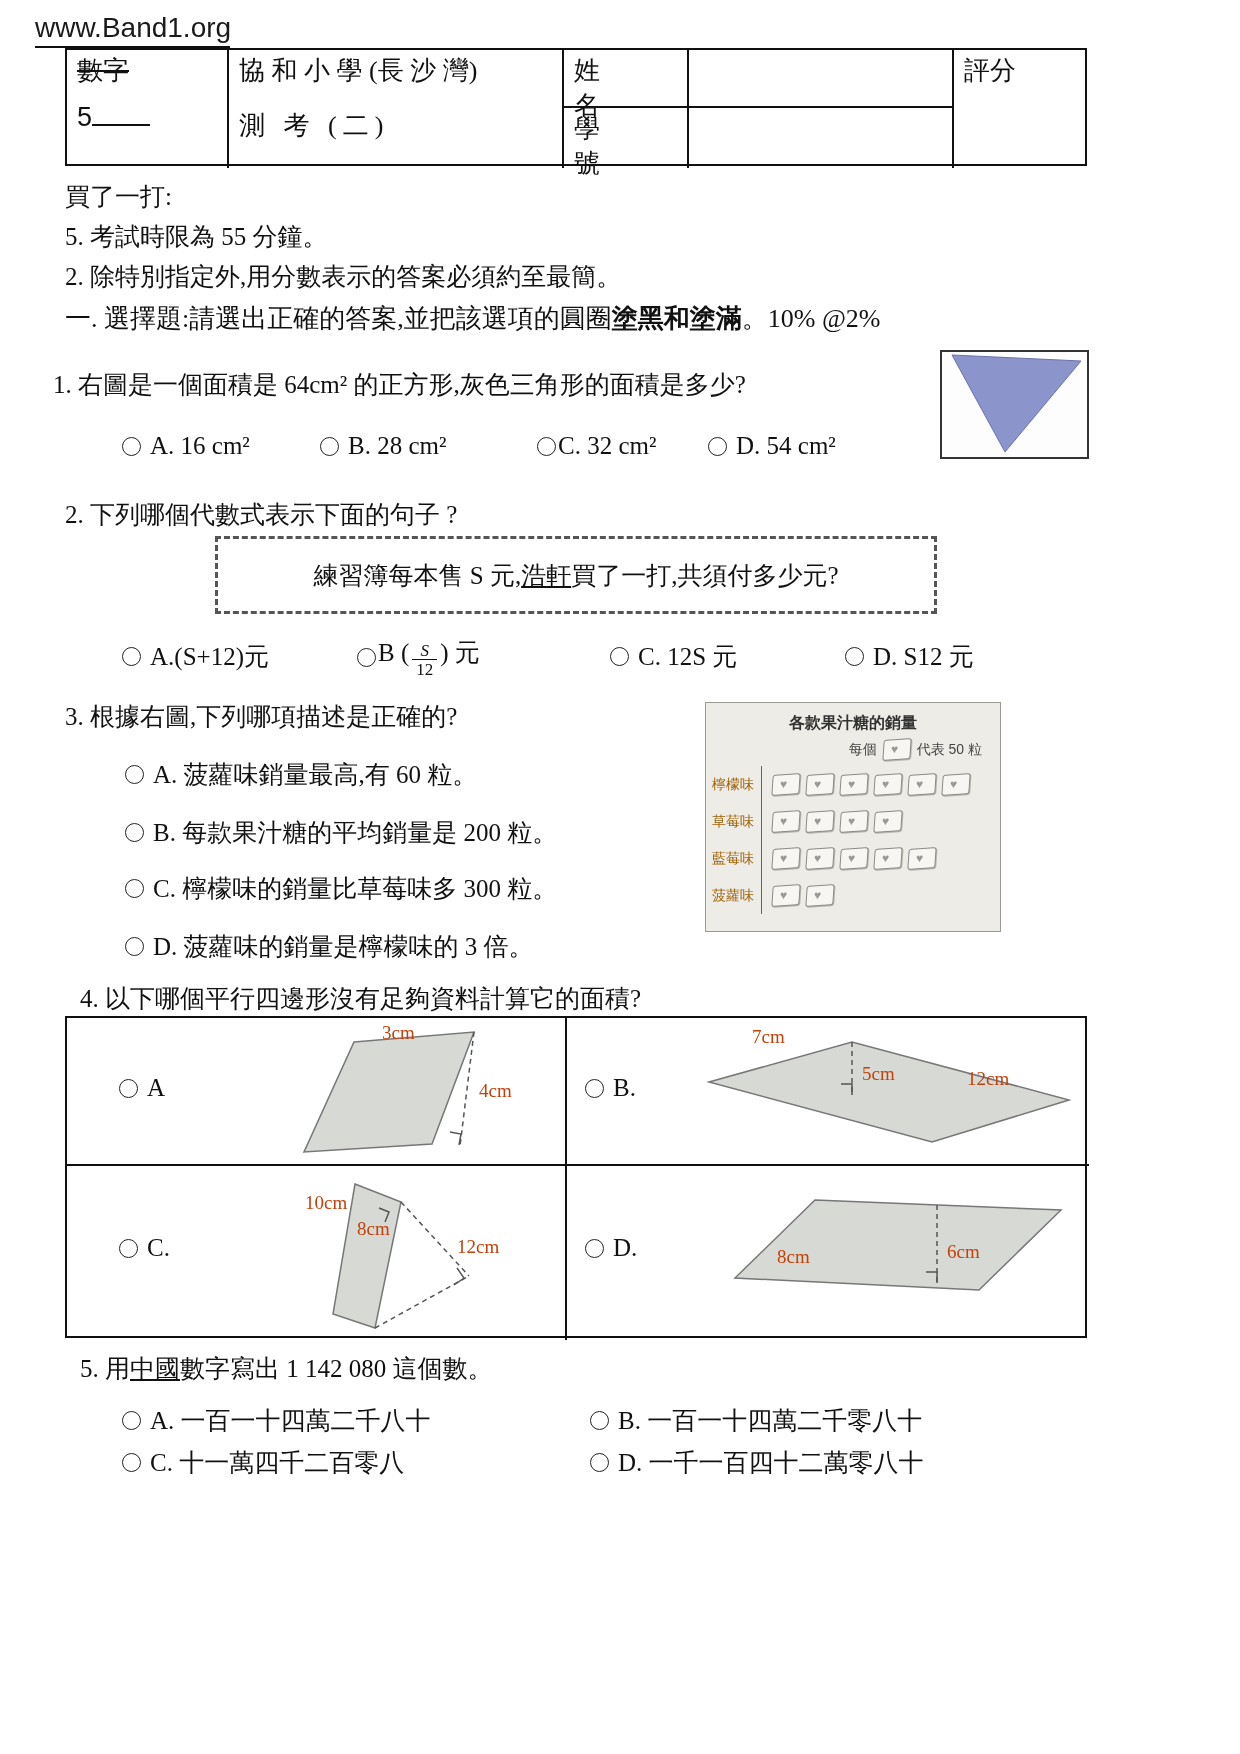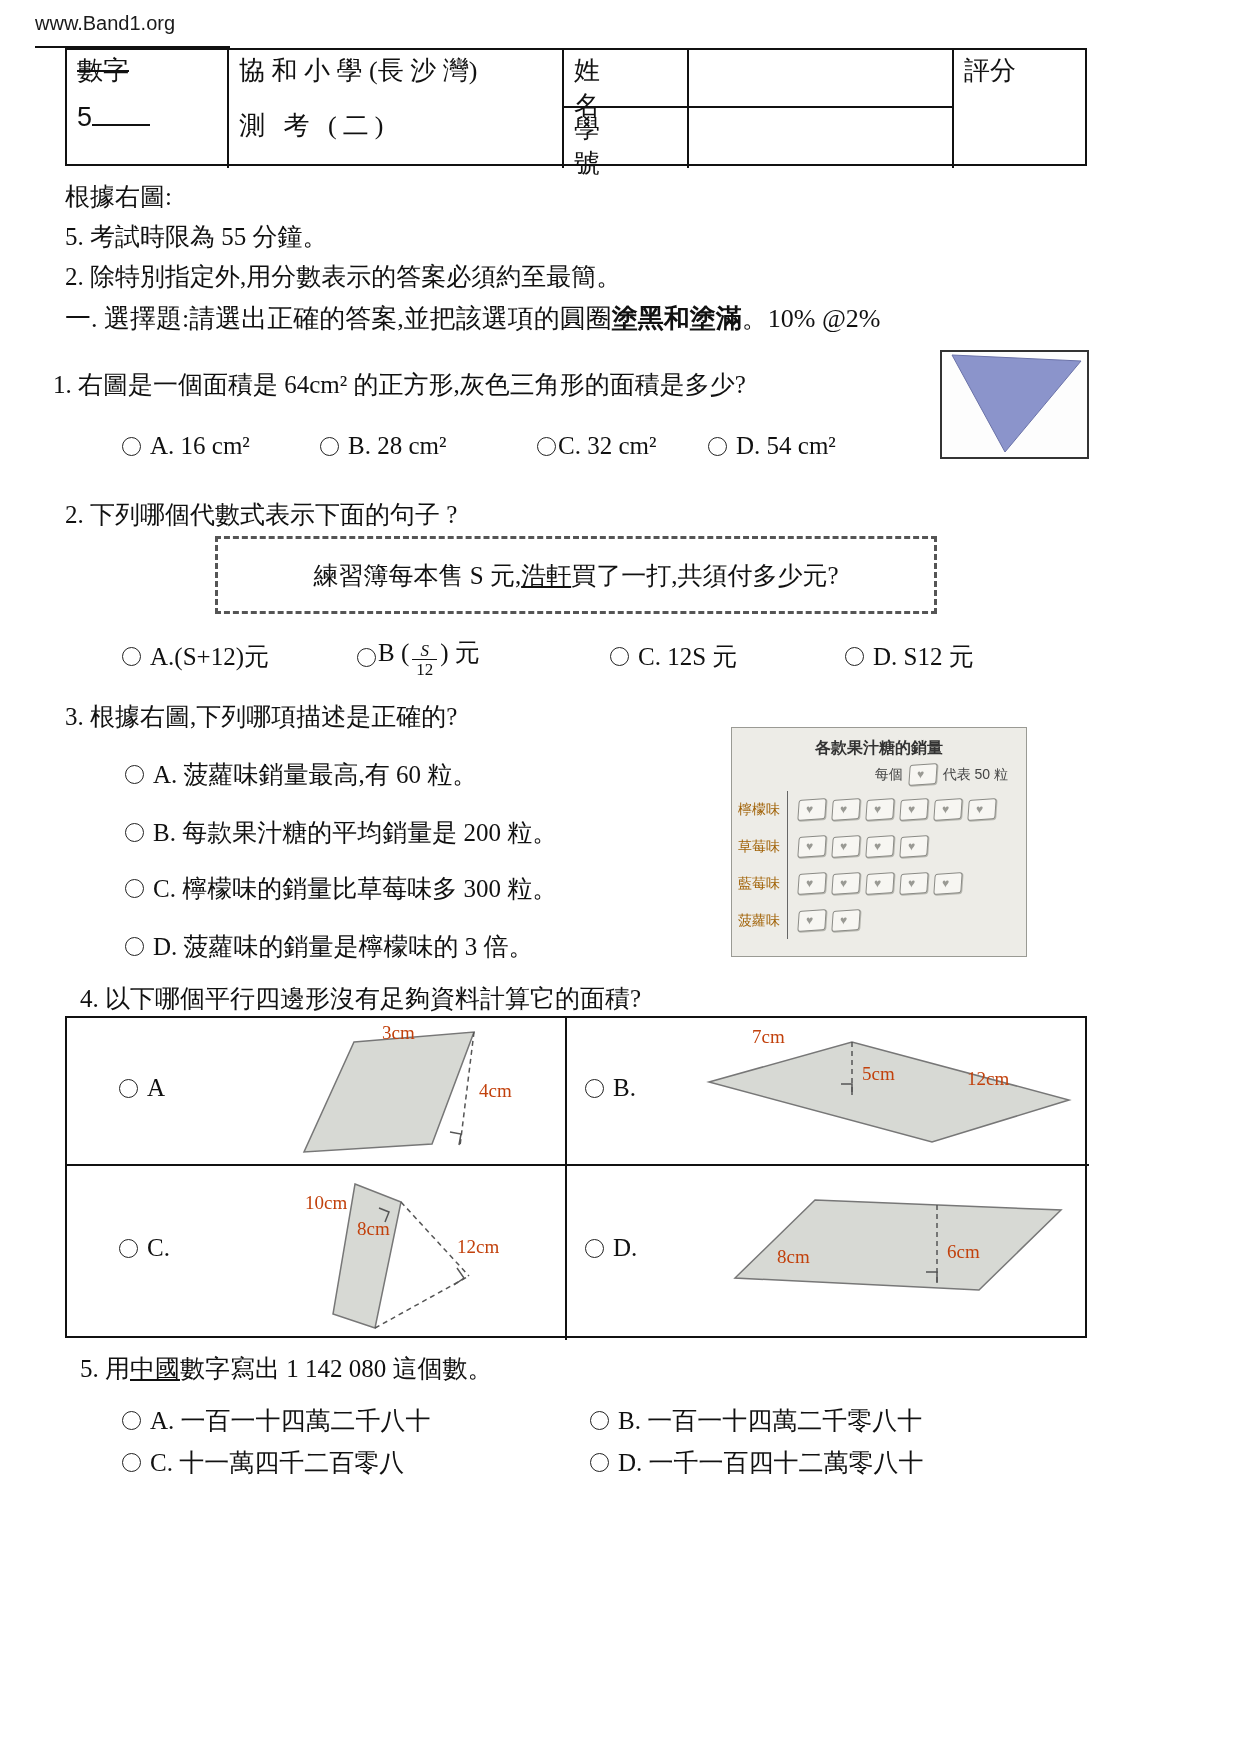--- a/index.html
+++ b/index.html
@@ -7,21 +7,21 @@
   .page{position:relative;width:1240px;height:1754px;background:#ffffff;margin:0 auto;
         font-family:"Liberation Serif","DejaVu Serif",serif;color:#111;overflow:hidden;}
   .abs{position:absolute;}
   .t{font-size:25px;color:#111;}
   .sans{font-family:"Liberation Sans","DejaVu Sans",sans-serif;}
   .bold{font-weight:bold;}
   .ul{text-decoration:underline;}
   .strike{text-decoration:line-through;}
 
   
-  .wm{font-family:"Liberation Sans","DejaVu Sans",sans-serif;font-size:20px;color:#1a1a1a;}
+  .wm{font-family:"Liberation Sans","DejaVu Sans",sans-serif;font-size:28px;color:#1a1a1a;}
   .wm-line{background:#111;height:2px;}
 
   
   .hdr{display:grid;grid-template-columns:160px 335px 125px 265px 133px;grid-template-rows:58px 60px;
        border:2.5px solid #111;box-sizing:border-box;font-size:26px;}
   .hdr > div{border-left:2px solid #111;box-sizing:border-box;padding:3px 10px;}
   .hdr > div.first{border-left:none;}
   .hc-span{grid-row:1 / 3;}
   .hc-divide{border-bottom:2px solid #111 !important;}
   .uline{display:inline-block;width:58px;border-bottom:2px solid #111;height:20px;}
@@ -90,21 +90,21 @@
       <div>協 和 小 學 (長 沙 灣)</div>
       <div style="margin-top:20px;letter-spacing:6px;">測 考 (二)</div>
     </div>
     <div class="hc-divide">姓　　名</div>
     <div class="hc-divide"></div>
     <div class="hc-span" style="text-align:left;">評分</div>
     <div style="grid-column:3;grid-row:2;">學　　號</div>
     <div style="grid-column:4;grid-row:2;"></div>
   </div>
 
-  <div class="abs t" style="left:65px;top:180px;">根據右圖:</div>
+  <div class="abs t" style="left:65px;top:180px;">買了一打:</div>
   <div class="abs t" style="left:65px;top:220px;">5.  考試時限為 55 分鐘。</div>
   <div class="abs t" style="left:65px;top:260px;">2.  除特別指定外,用分數表示的答案必須約至最簡。</div>
 
   <div class="abs t" style="left:65px;top:301px;font-size:26px;">
     <span>一. 選擇題:請選出正確的答案,並把該選項的圓圈</span><span class="bold">塗黑和塗滿</span><span>。10%   @2%</span>
   </div>
 
   <div class="abs t" style="left:53px;top:368px;width:840px;">1.  右圖是一個面積是 64cm²  的正方形,灰色三角形的面積是多少?</div>
   <div class="abs q1fig" style="left:940px;top:350px;width:145px;height:105px;">
     <svg width="145" height="105" viewBox="0 0 145 105">
@@ -164,21 +164,21 @@
   </div>
   <div class="abs opt" style="left:125px;top:872px;">
     <span class="circ"></span>
     <span class="t">C.  檸檬味的銷量比草莓味多 300 粒。</span>
   </div>
   <div class="abs opt" style="left:125px;top:930px;">
     <span class="circ"></span>
     <span class="t">D.  菠蘿味的銷量是檸檬味的 3 倍。</span>
   </div>
 
-  <div class="abs picto" style="left:731px;top:702px;width:296px;height:230px;margin-top:25px;">
+  <div class="abs picto" style="left:705px;top:702px;width:296px;height:230px;">
     <div class="picto-title">各款果汁糖的銷量</div>
     <div class="picto-legend">
       <span>每個</span>
       <span class="candy" style="margin-right:0;"></span>
       <span>代表 50 粒</span>
     </div>
     <div class="picto-body" id="picto-rows">
         <div class="picto-row">
           <span class="picto-lab">檸檬味</span>
           <span class="picto-ics">

